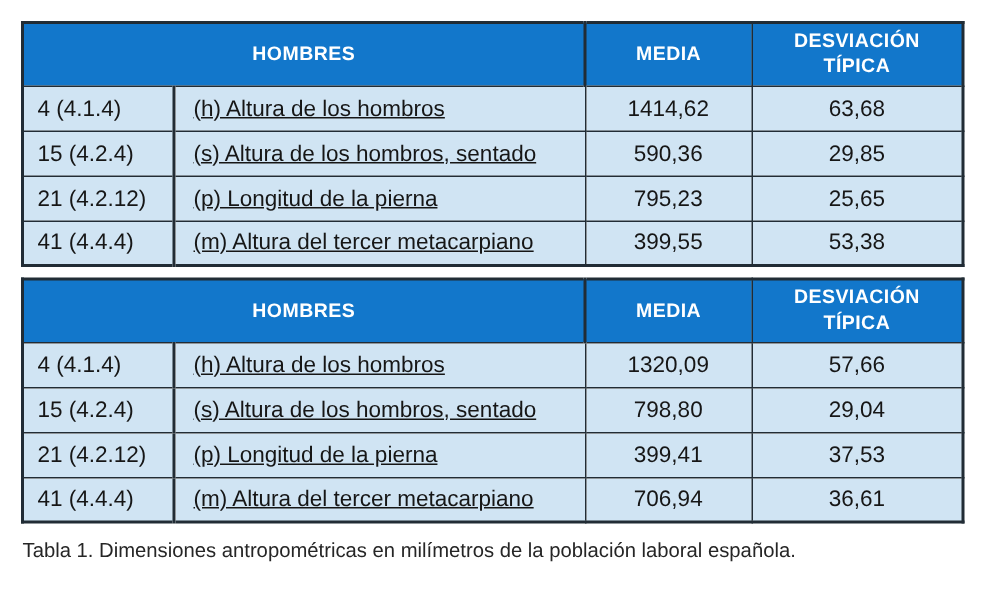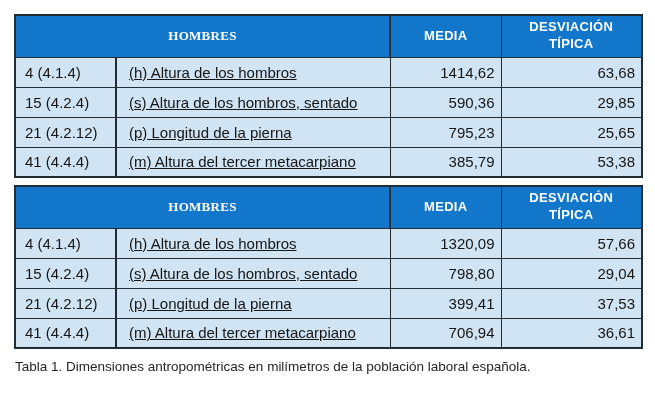--- a/index.html
+++ b/index.html
@@ -35,35 +35,35 @@
     font-weight:bold;
     font-size:13px;
     letter-spacing:.3px;
     text-align:center;
     vertical-align:middle;
     height:42px;
     line-height:1.3;
     border:1px solid var(--border);
     padding:2px 6px;
   }
-  th.span-title{border-right:2px solid var(--border);font-family:Liberation Serif, serif;}
+  th.span-title{border-right:2px solid var(--border);}
   th.sd-col{padding:2px 18px;}
   td{
     background:var(--row-bg);
     font-size:15px;
     height:30px;
     vertical-align:middle;
     border:1px solid var(--border);
     padding:2px 6px;
     white-space:nowrap;
     overflow:hidden;
   }
   td.code{padding-left:9px;text-align:left;}
   td.desc{padding-left:12px;text-align:left;border-left:2px solid var(--border);text-decoration:underline;}
-  td.num{text-align:right;}
+  td.num{text-align:center;}
   .caption{
     margin:10px 0 0 1px;
     font-size:13.5px;
     color:var(--caption-text);
   }
 </style>
 </head>
 <body>
 
 <div class="page">
@@ -97,21 +97,21 @@
       </tr>
       <tr>
         <td class="code">21 (4.2.12)</td>
         <td class="desc">(p) Longitud de la pierna</td>
         <td class="num">795,23</td>
         <td class="num">25,65</td>
       </tr>
       <tr>
         <td class="code">41 (4.4.4)</td>
         <td class="desc">(m) Altura del tercer metacarpiano</td>
-        <td class="num">385,79</td>
+        <td class="num">399,55</td>
         <td class="num">53,38</td>
       </tr>
     </tbody>
   </table>
 
   <table class="anthro">
     <colgroup>
         <col class="c1">
         <col class="c2">
         <col class="c3">

